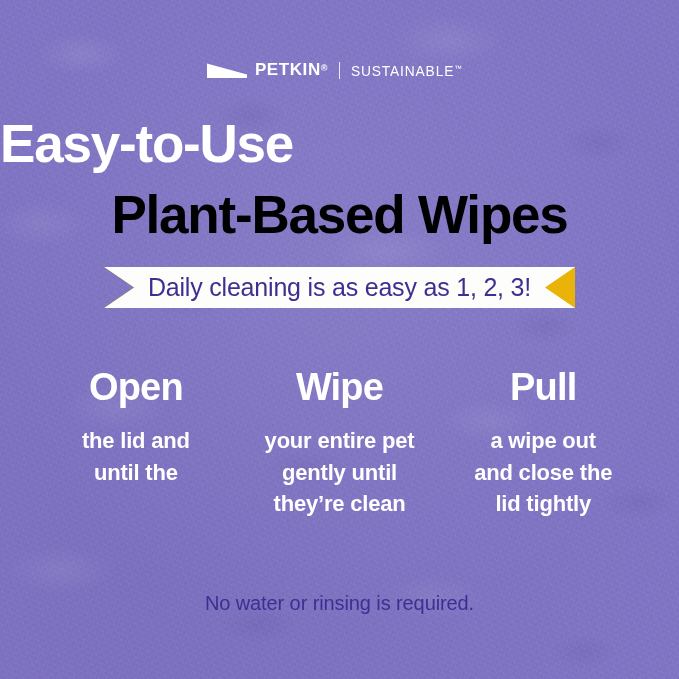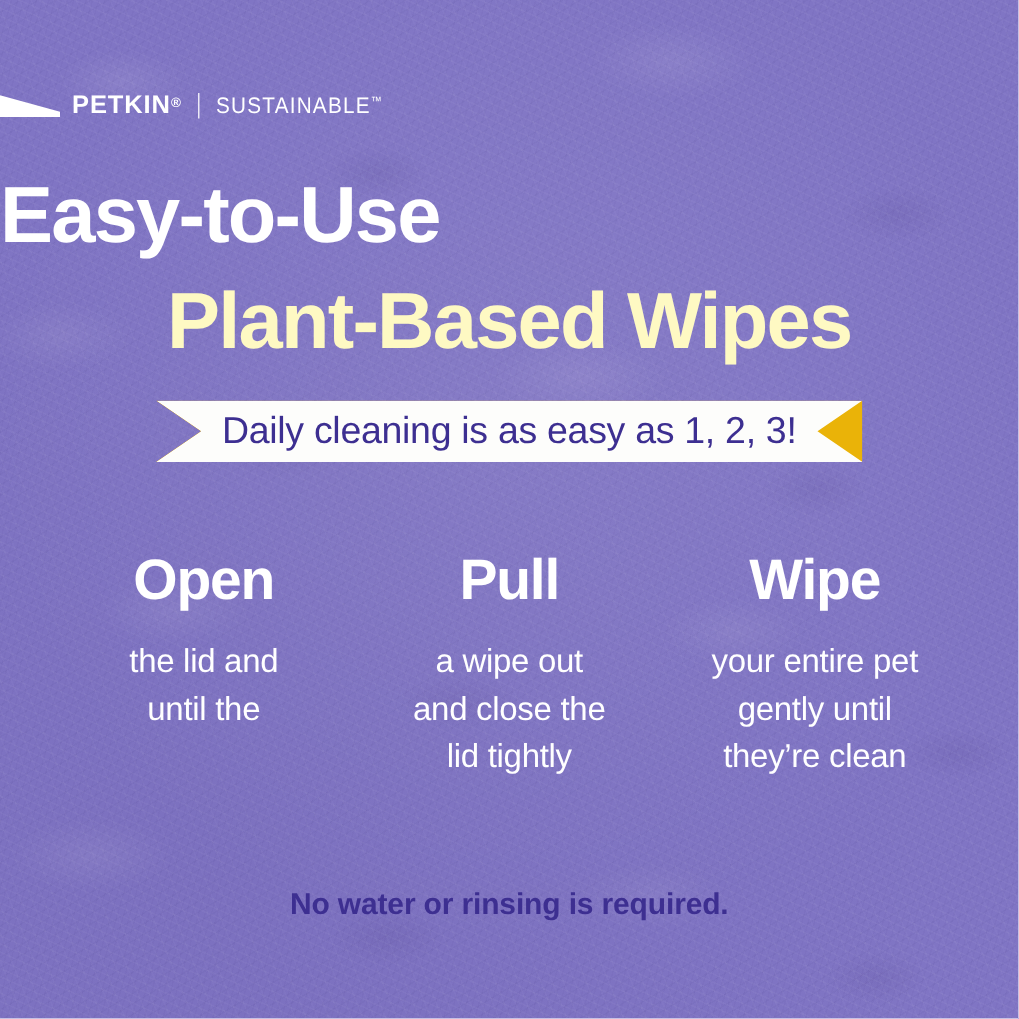--- a/index.html
+++ b/index.html
@@ -64,20 +64,21 @@
   }
 
   
   .logo-row {
     position: absolute;
     top: 58px;
     left: 0;
     right: 0;
     display: flex;
     align-items: center;
+    justify-content: center;
     gap: 8px;
     height: 24px;
   }
   .logo-wedge {
     display: block;
     width: 40px;
     height: 16px;
   }
   .logo-brand {
     color: #ffffff;
@@ -122,21 +123,21 @@
     font-weight: bold;
     letter-spacing: -1.2px;
     line-height: 1;
   }
   .headline-2 {
     position: absolute;
     top: 188px;
     left: 0;
     right: 0;
     text-align: center;
-    color: #fef9c3;
+    color: #000000;
     font-size: 53px;
     font-weight: bold;
     letter-spacing: -1.2px;
     line-height: 1;
   }
 
   
   .ribbon {
     position: absolute;
     top: 267px;
@@ -189,36 +190,36 @@
     color: #ffffff;
     font-size: 38px;
     font-weight: bold;
     letter-spacing: -.8px;
     line-height: 1.05;
     margin-bottom: 17px;
   }
   .step-lines {
     color: #ffffff;
     font-size: 22px;
-    font-weight: normal;
+    font-weight: bold;
     line-height: 1.44;
     letter-spacing: -.2px;
   }
   .step-line { display: block; }
 
   
   .footer-note {
     position: absolute;
     top: 592px;
     left: 0;
     right: 0;
     text-align: center;
     color: #3d2f91;
     font-size: 20px;
-    font-weight: bold;
+    font-weight: normal;
     letter-spacing: -.1px;
   }
 </style>
 </head>
 <body>
 
 <div id="infographic">
 
   <div class="texture-layer tex-a"></div>
   <div class="texture-layer tex-b"></div>
@@ -247,35 +248,35 @@
 
       <div class="step">
         <div class="step-title">Open</div>
         <div class="step-lines">
           <span class="step-line">the lid and</span>
           <span class="step-line">until the</span>
         </div>
       </div>
 
       <div class="step">
+        <div class="step-title">Wipe</div>
+        <div class="step-lines">
+          <span class="step-line">your entire pet</span>
+          <span class="step-line">gently until</span>
+          <span class="step-line">they’re clean</span>
+        </div>
+      </div>
+
+      <div class="step">
         <div class="step-title">Pull</div>
         <div class="step-lines">
           <span class="step-line">a wipe out</span>
           <span class="step-line">and close the</span>
           <span class="step-line">lid tightly</span>
         </div>
       </div>
 
-      <div class="step">
-        <div class="step-title">Wipe</div>
-        <div class="step-lines">
-          <span class="step-line">your entire pet</span>
-          <span class="step-line">gently until</span>
-          <span class="step-line">they’re clean</span>
-        </div>
-      </div>
-
     </div>
 
     <div class="footer-note">No water or rinsing is required.</div>
 
   </div>
 </div>
 
 </body></html>

